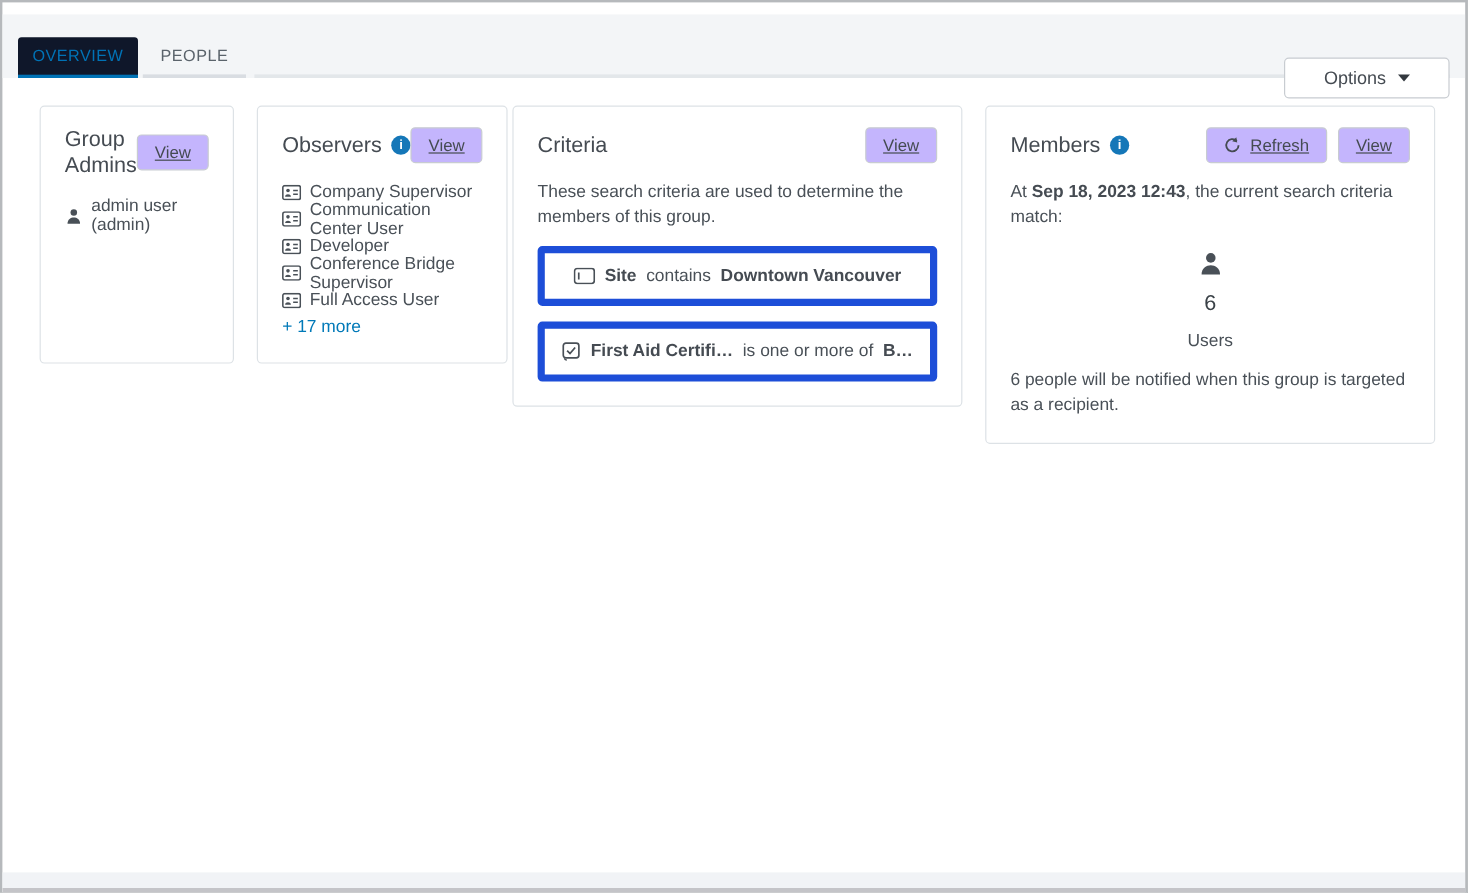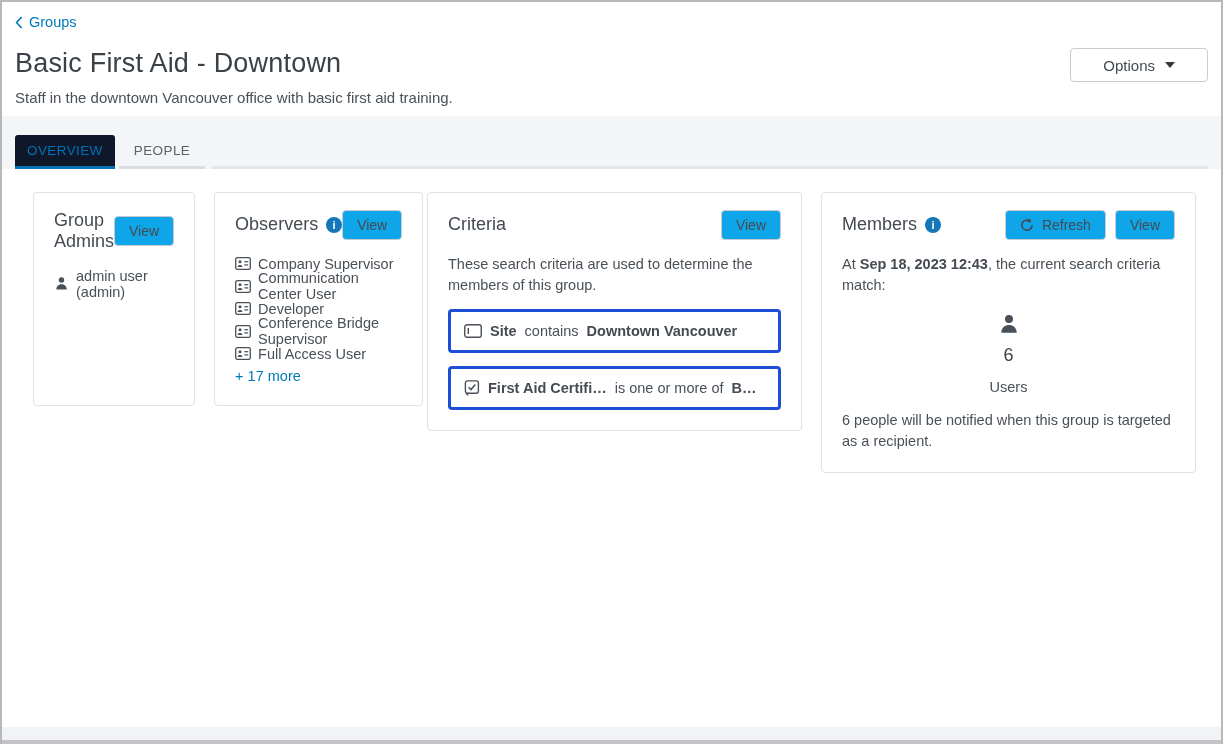--- a/index.html
+++ b/index.html
@@ -52,41 +52,41 @@
   .content { display:flex; gap:19px; padding:23px 31px; align-items:flex-start; }
   .col { width:375px; display:flex; flex-direction:row; gap:19px; flex:0 0 auto; }
 
   .card { border:1px solid #dde2e6; border-radius:4px; background:#fff; padding:17px 20px 20px; }
   .card-head { display:flex; justify-content:space-between; align-items:center; }
   .card-title { font-size:18px; font-weight:400; color:#454b52; display:flex; align-items:center; gap:8px; }
   .head-buttons { display:flex; gap:9px; }
 
   .btn {
     display:inline-flex; align-items:center; gap:8px; height:30px; padding:0 14px;
-    background:#0ea5e9; border:1px solid #c8ccd1; border-radius:4px;
-    font-size:14px; color:#454b52; cursor:pointer; white-space:nowrap;
+    background:#c4b5fd; border:1px solid #c8ccd1; border-radius:4px;
+    font-size:14px; color:#454b52; cursor:pointer; white-space:nowrap;text-decoration:underline;
   }
 
   .info-badge {
     width:16px; height:16px; border-radius:50%; background:#1577b8; color:#fff;
     font-size:11px; font-weight:700; display:inline-flex; align-items:center;
     justify-content:center; cursor:pointer; flex:0 0 auto;
   }
 
   .person-row { margin-top:16px; display:flex; align-items:center; gap:7px; font-size:14.5px; color:#495057; }
 
   .role-list { margin-top:13px; }
   .role-row { display:flex; align-items:center; gap:7px; font-size:14.5px; color:#495057; height:22.5px; }
   .more-link { display:inline-block; margin-top:3px; color:#0079b8; font-size:14.5px; cursor:pointer; }
 
   .card-desc { margin-top:14px; font-size:14.5px; line-height:1.45; color:#495057; }
   .crit-box {
-    margin-top:13px; border:3px solid #1d4ed8; border-radius:4px; padding:11px 13px;
+    margin-top:13px; border:6px solid #1d4ed8; border-radius:4px; padding:11px 13px;
     display:flex; align-items:center; gap:8px; font-size:14.5px; color:#495057;
-    white-space:nowrap; overflow:hidden;
+    white-space:nowrap; overflow:hidden;justify-content:center;
   }
   .crit-field, .crit-value { font-weight:700; color:#454b52; }
   .crit-icon { flex:0 0 auto; display:inline-flex; }
 
   .status-text { margin-top:14px; font-size:14.5px; line-height:1.45; color:#495057; }
   .status-text b { color:#454b52; }
   .count-block { text-align:center; margin-top:17px; }
   .count-num { font-size:18px; color:#3a4147; margin-top:6px; }
   .count-unit { font-size:14.5px; color:#495057; margin-top:13px; }
   .member-note { margin-top:15px; font-size:14.5px; line-height:1.45; color:#495057; }
@@ -95,32 +95,20 @@
   .footer-strip { position:absolute; left:0; right:0; bottom:4px; height:13px; background:#f1f3f6; }
   .footer-bar { position:absolute; left:0; right:0; bottom:0; height:4px; background:#c4c4c8; }
 
   .icon { display:inline-flex; flex:0 0 auto; }
 </style>
 </head>
 <body>
 
 <div class="window">
 
-  <div class="header">
-    <a class="breadcrumb">
-      <span class="icon">
-        <svg width="8" height="13" viewBox="0 0 8 13">
-            <path d="M6.6 1 1.6 6.5l5 5.5" fill="none" stroke="#0079b8" stroke-width="1.6"></path>
-          </svg>
-      </span>
-      <span>Groups</span>
-    </a>
-    <h1 class="page-title">Basic First Aid - Downtown</h1>
-    <p class="page-subtitle">Staff in the downtown Vancouver office with basic first aid training.</p>
-  </div>
 
   <button class="options-btn">
     <span>Options</span>
     <span class="caret-down"></span>
   </button>
 
   <div class="tabbar">
     <div class="tab active">OVERVIEW</div>
     <div class="tab inactive">PEOPLE</div>
     <div class="tab-filler"></div>

